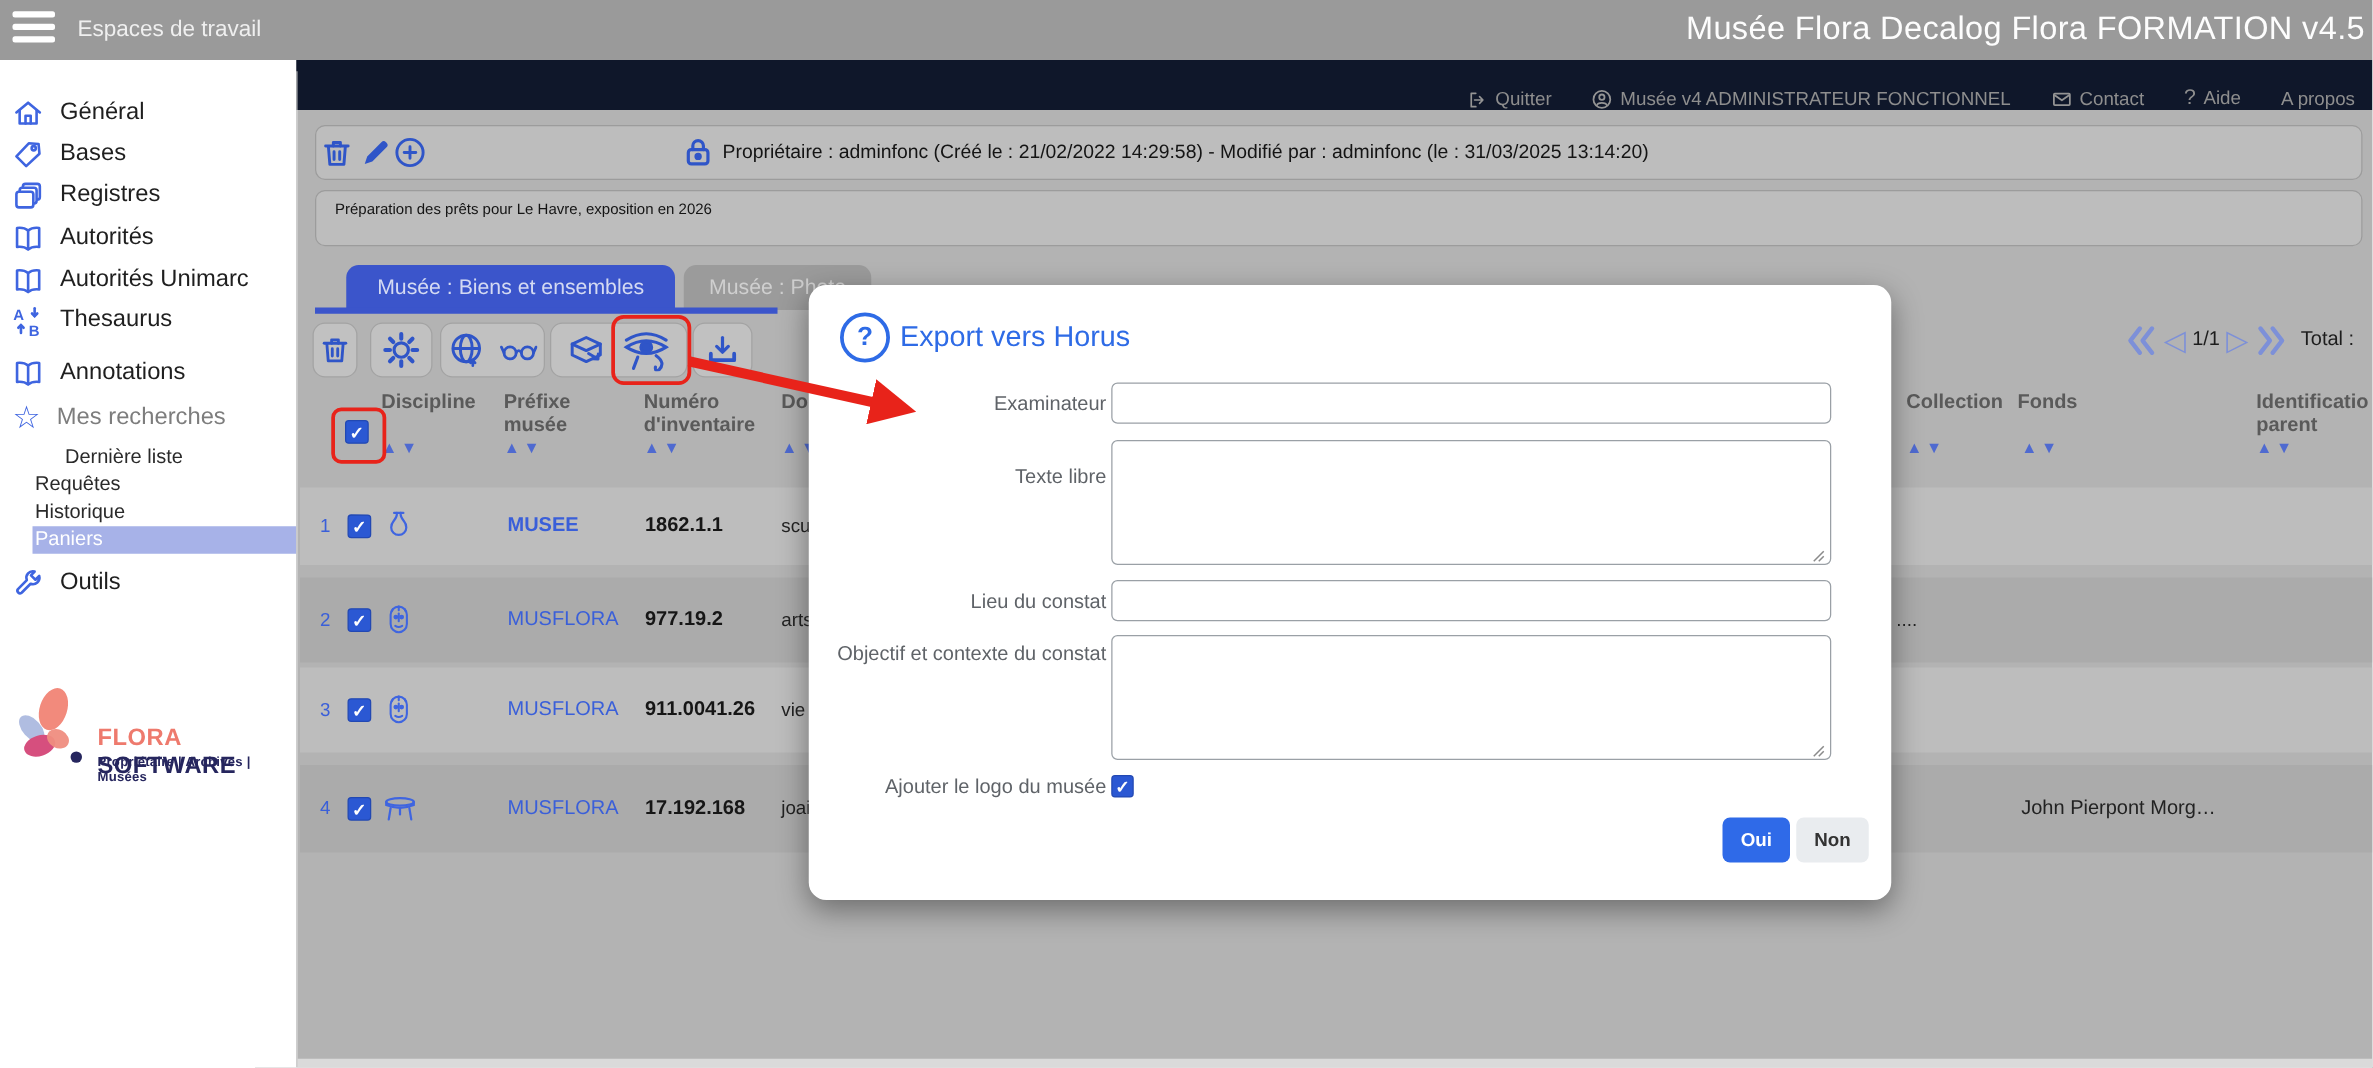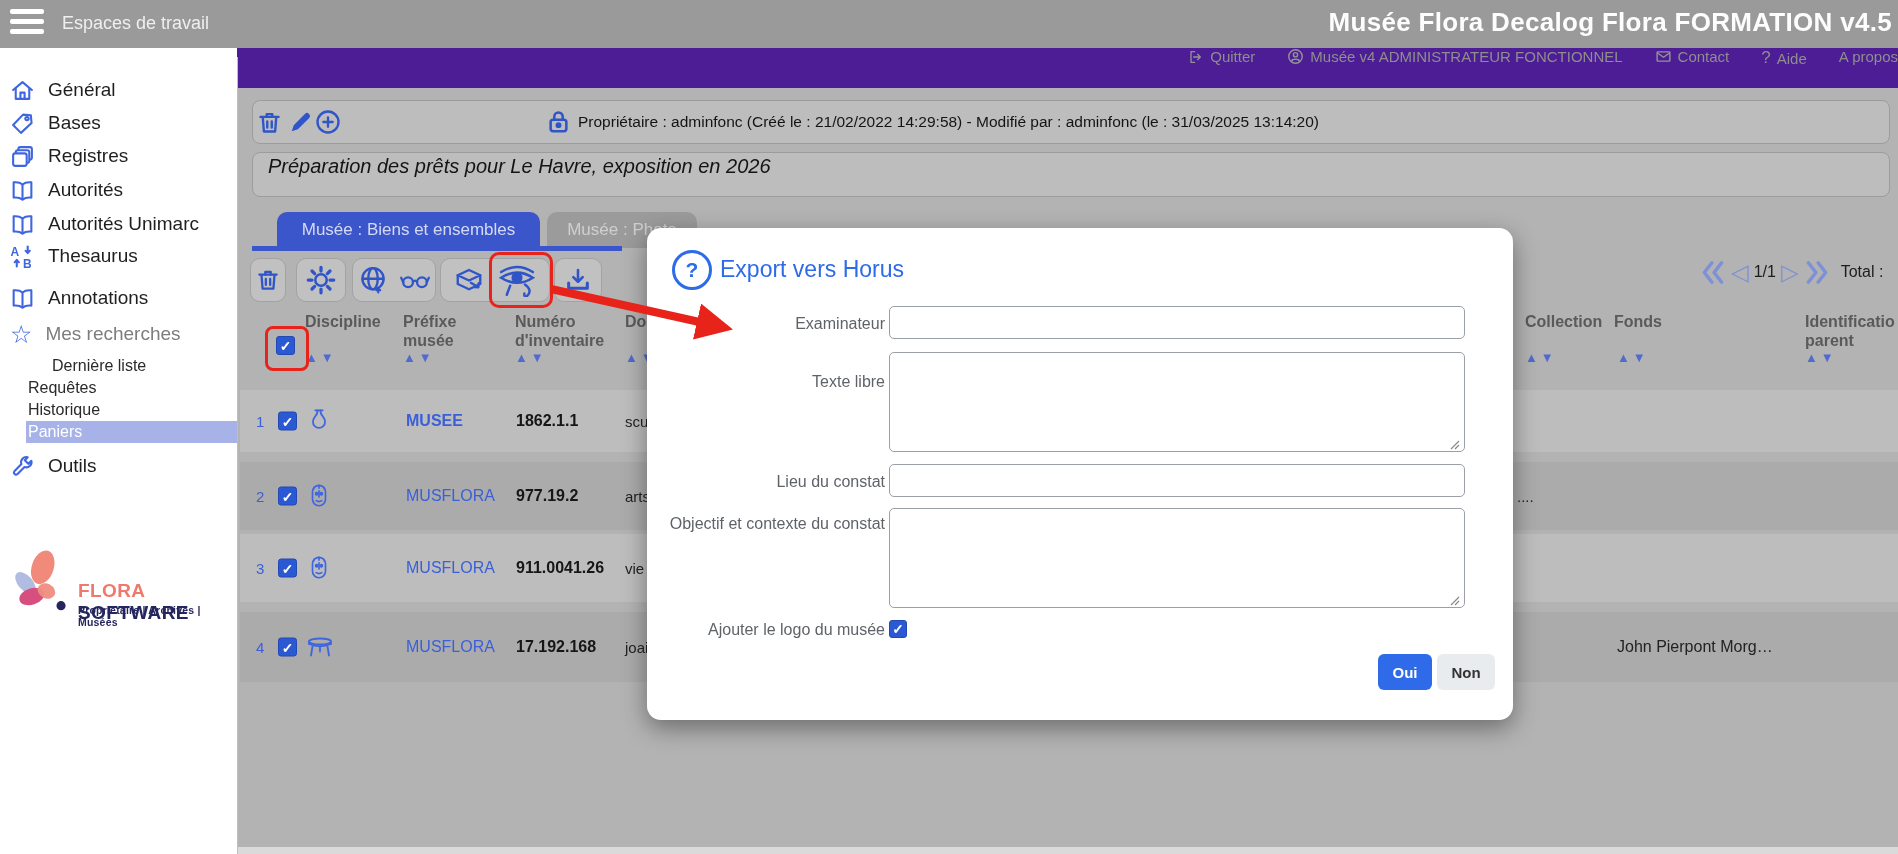--- a/index.html
+++ b/index.html
@@ -4,24 +4,24 @@
 <style>
   html,body{margin:0;padding:0;background:#e8e8e8;}
   .app{position:relative;width:1898px;height:854px;background:#ffffff;overflow:hidden;
        font-family:"Liberation Sans",sans-serif;color:#1f1f1f;}
   .abs{position:absolute;}
   
   .topbar{position:absolute;left:0;top:0;width:1898px;height:48px;background:#9a9a9a;}
   .burger{position:absolute;left:10px;top:9px;width:34px;height:30px;cursor:pointer;}
   .burger i{display:block;height:5px;background:#fff;border-radius:2px;margin-bottom:5px;}
   .ws-label{position:absolute;left:62px;top:13px;font-size:18px;color:#efefef;}
-  .app-title{position:absolute;right:6px;top:7px;font-size:26px;font-weight:bold;color:#fdfdfd;letter-spacing:.3px;}
-  
-  .utility{position:absolute;left:0;top:48px;width:1898px;height:40px;background:#4c1d95;
-           display:flex;justify-content:flex-end;align-items:flex-start;gap:32px;box-sizing:border-box;
+  .app-title{position:absolute;right:6px;top:7px;font-size:26px;font-weight:normal;color:#fdfdfd;letter-spacing:.3px;}
+  
+  .utility{position:absolute;left:0;top:48px;width:1898px;height:40px;background:#0f172a;
+           display:flex;justify-content:flex-end;align-items:flex-end;gap:32px;padding-right:14px;box-sizing:border-box;
            color:#8e8e8e;font-size:15px;}
   .u-item{display:flex;align-items:center;gap:6px;cursor:pointer;}
   .u-item svg{color:#949494;}
   
   .sidebar{position:absolute;left:0;top:48px;width:237px;height:806px;background:#fff;}
   .side-divider{position:absolute;left:237px;top:57px;width:1px;height:797px;background:#bfbfbf;}
   .si{position:absolute;left:10px;display:flex;align-items:center;gap:13px;height:28px;font-size:19px;cursor:pointer;}
   .si .ic{color:#3f65e0;display:flex;align-items:center;}
   .sub{position:absolute;left:28px;height:22px;display:flex;align-items:center;font-size:16px;color:#2a2a2a;cursor:pointer;}
   .sub.sel{left:26px;right:0;background:#a7b2e8;color:#ffffff;padding-left:2px;}
@@ -35,21 +35,21 @@
   .logo-tag{position:absolute;left:70px;top:58px;font-size:10.5px;font-weight:bold;color:#26265e;letter-spacing:.2px;}
   
   .content-bg{position:absolute;left:238px;top:88px;width:1660px;height:766px;background:#b3b3b3;}
   .bottom-strip{position:absolute;left:238px;top:847px;width:1660px;height:7px;background:#dadada;}
   .panel{position:absolute;background:#bdbdbd;border:1px solid #9c9c9c;border-radius:8px;box-sizing:border-box;}
   .tool-ic{color:#2f55c8;display:flex;align-items:center;cursor:pointer;}
   .selector{position:absolute;left:340px;top:105px;width:198px;height:33px;border:1px solid #8a8a8a;border-radius:4px;
             background:#c6c6c6;display:flex;align-items:center;justify-content:space-between;padding:0 7px;box-sizing:border-box;
             font-size:15px;color:#1d1d1d;cursor:pointer;}
   .owner{position:absolute;left:578px;top:100px;height:44px;display:flex;align-items:center;font-size:15.5px;color:#141414;}
-  .desc{position:absolute;left:268px;top:152px;height:29px;display:flex;align-items:center;font-size:20px;color:#141414;font-style:italic;}
+  .desc{position:absolute;left:268px;top:152px;height:29px;display:flex;align-items:center;font-size:12px;color:#141414;}
   
   .tab{position:absolute;top:212px;height:36px;border-radius:10px 10px 0 0;display:flex;align-items:center;justify-content:center;
        font-size:17px;cursor:pointer;}
   .tab.active{background:#3b55cb;color:#d4daf2;}
   .tab.inactive{background:#9b9b9b;color:#cfcfcf;}
   .tabbar{position:absolute;left:252px;top:246px;width:370px;height:5px;background:#3b55cb;}
   
   .lbtn{position:absolute;top:258px;height:44px;background:#c1c1c1;border:1px solid #a3a3a3;border-radius:10px;
         display:flex;align-items:center;justify-content:center;gap:12px;box-sizing:border-box;cursor:pointer;}
   .lbtn .tool-ic{color:#2f55c8;}

